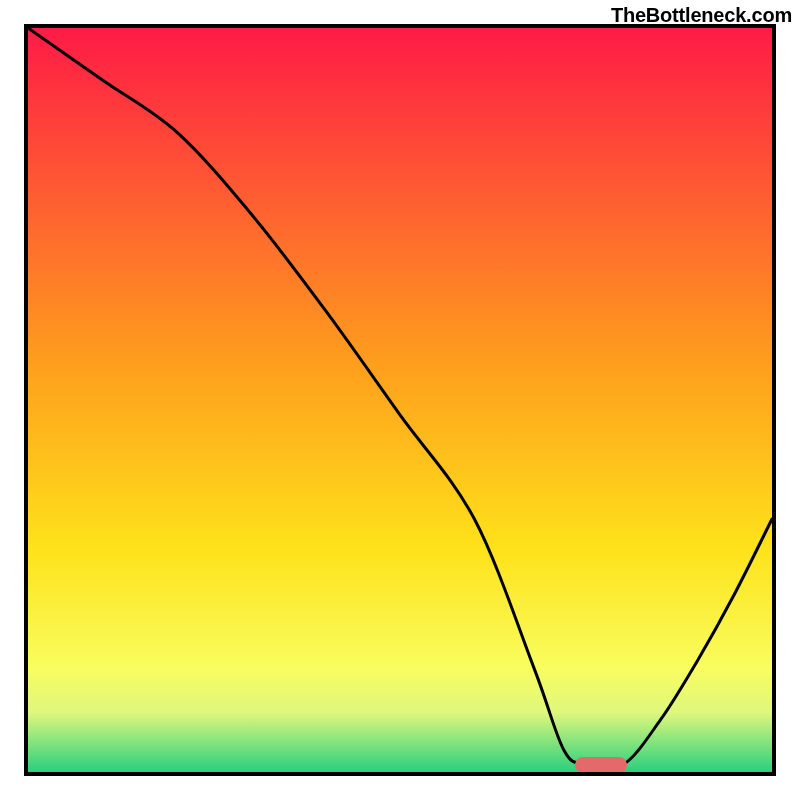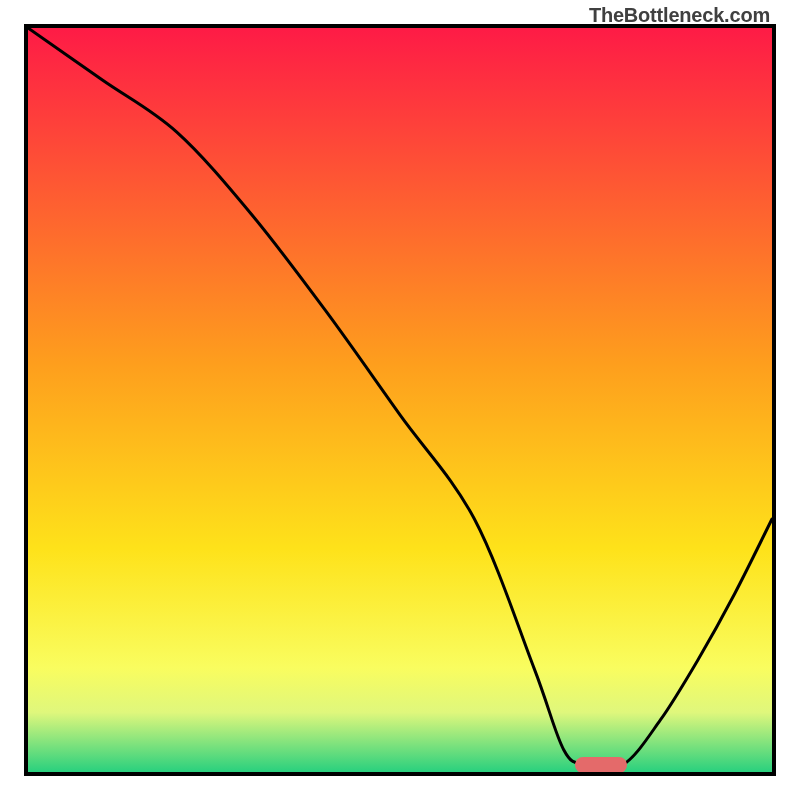--- a/index.html
+++ b/index.html
@@ -7,24 +7,24 @@
     padding: 0;
     width: 800px;
     height: 800px;
     background: #ffffff;
     overflow: hidden;
     font-family: Arial, Helvetica, sans-serif;
   }
   .watermark {
     position: absolute;
     top: 4px;
-    right: 30px;
+    right: 8px;
     font-size: 20px;
     font-weight: 600;
-    color: #404040;
+    color: #000000;
     letter-spacing: -0.2px;
   }
   .plot-area {
     position: absolute;
     left: 24px;
     top: 24px;
     width: 752px;
     height: 752px;
     box-sizing: border-box;
     border: 4px solid #000;

